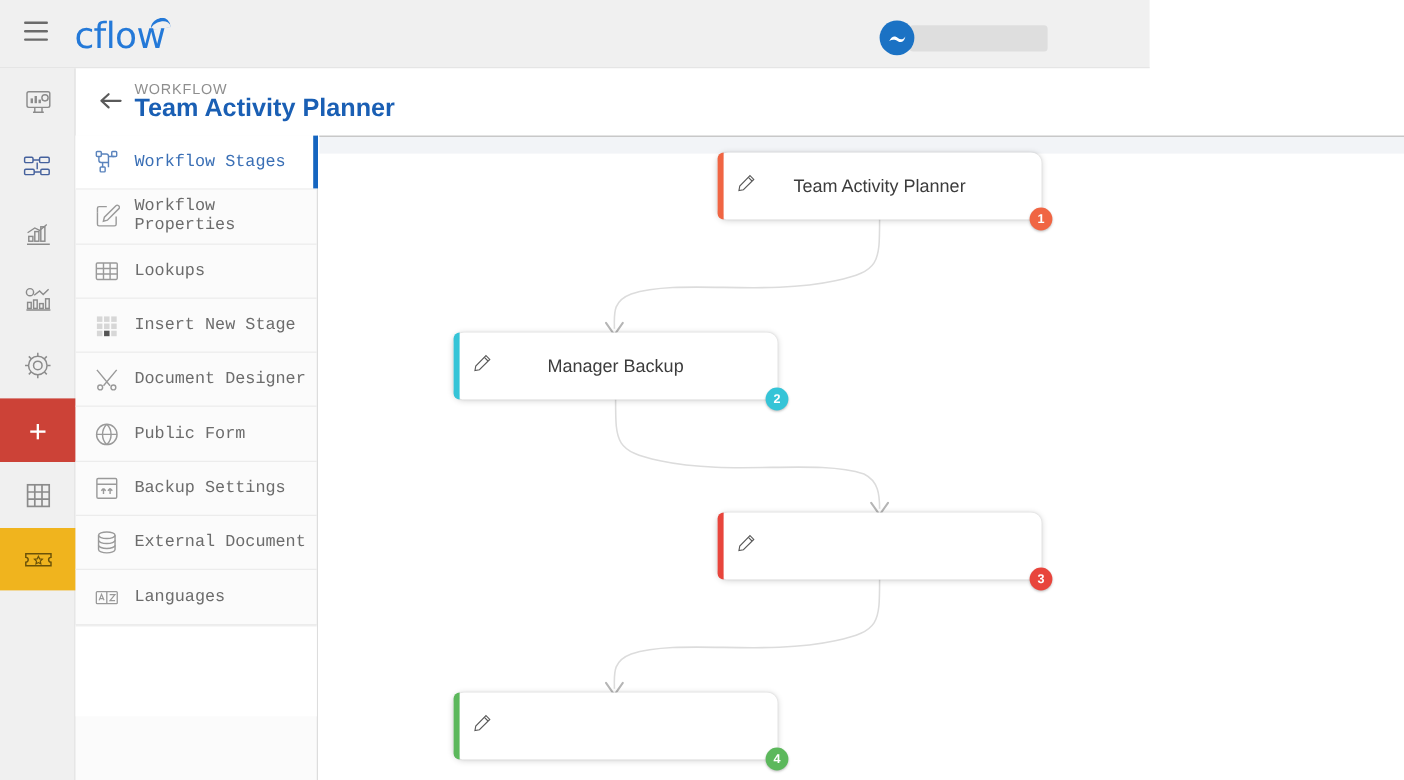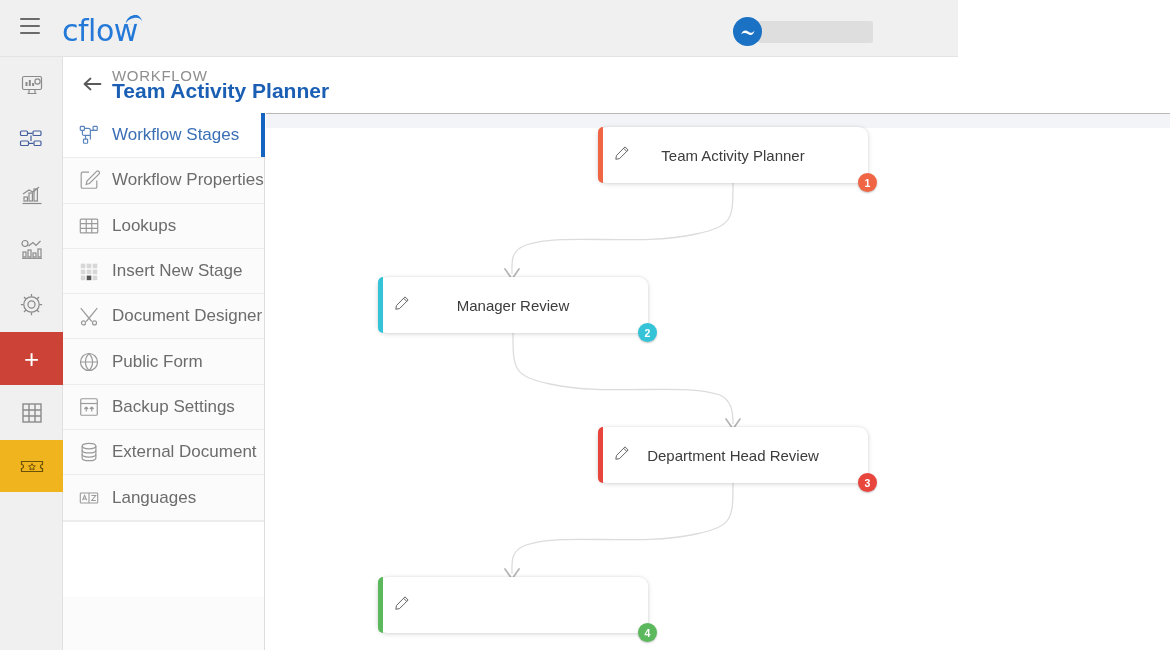--- a/index.html
+++ b/index.html
@@ -87,22 +87,22 @@
     padding-left: 15px;
     border-bottom: 1px solid #ececec;
     cursor: pointer;
   }
   .menu-item .mi-icon {
     width: 34px; flex: 0 0 34px;
     display: flex; align-items: center; justify-content: flex-start;
     color: #9a9a9a;
   }
   .menu-item .mi-label {
-    font-size: 17px; color: #6c6c6c;
-    font-family: Liberation Sans, sans-serif;
+    font-size: 14px; color: #6c6c6c;
+    font-family: Liberation Mono, monospace;
   }
   .menu-item.active {
     background: #ffffff;
   }
   .menu-item.active .mi-label { color: #3a6fb5; font-weight: 500; }
   .menu-item.active .mi-icon { color: #5b84bd; }
   .menu-item.active::after {
     content: ""; position: absolute; right: -1px; top: 0;
     width: 4px; height: 100%; background: #1565c0;
   }
@@ -180,21 +180,21 @@
     <div class="user-bar"></div>
   </div>
 </div>
 
 <div style="position:absolute;left:63px;top:57px;width:1107px;height:56px;background:#fff;">
   <div style="position:absolute;left:18px;top:17px;cursor:pointer;">
     <svg width="22" height="20" viewBox="0 0 22 20">
         <path d="M9.5 4.5 3.5 10l6 5.5M3.5 10H19.5" fill="none" stroke="#5a5a5a" stroke-width="1.8" stroke-linecap="round" stroke-linejoin="round"></path>
       </svg>
   </div>
-  <div style="position:absolute;left:49px;top:10px;font-size:15px;letter-spacing:0.7px;color:#8e8e8e;font-family:'Liberation Sans',sans-serif;">WORKFLOW</div>
+  <div style="position:absolute;left:49px;top:10px;font-size:12px;letter-spacing:0.7px;color:#8e8e8e;font-family:'Liberation Sans',sans-serif;">WORKFLOW</div>
   <div style="position:absolute;left:49px;top:22px;font-size:21px;font-weight:700;color:#1a5fb4;font-family:'Liberation Sans',sans-serif;">Team Activity Planner</div>
 </div>
 
 <div class="rail">
 
   <div class="rail-item sp">
     <span>
       <svg width="24" height="24" viewBox="0 0 24 24" fill="none" stroke="#8b8b8b" stroke-width="1.2">
         <rect x="2.5" y="3.5" width="19" height="13" rx="1.5"></rect>
         <path d="M9 17v3M15 17v3M7.5 20.5h9"></path>
@@ -415,32 +415,31 @@
     <span class="badge">1</span>
   </div>
 
   <div class="node" style="--accent:#35c4d7; left:112px; top:163px;">
     <span class="pencil">
       <svg width="16" height="16" viewBox="0 0 24 24" fill="none" stroke="#595959" stroke-width="1.4">
         <path d="M16.5 2.8 21.2 7.5 8.3 20.4l-5.6 1 1-5.6L16.5 2.8Z"></path>
         <path d="M14.5 5 19 9.5"></path>
       </svg>
     </span>
-    <span class="node-title">Manager Review</span>
+    <span class="node-title">Manager Backup</span>
     <span class="badge">2</span>
   </div>
 
   <div class="node" style="--accent:#e8453c; left:332px; top:313px;">
     <span class="pencil">
       <svg width="16" height="16" viewBox="0 0 24 24" fill="none" stroke="#595959" stroke-width="1.4">
         <path d="M16.5 2.8 21.2 7.5 8.3 20.4l-5.6 1 1-5.6L16.5 2.8Z"></path>
         <path d="M14.5 5 19 9.5"></path>
       </svg>
     </span>
-    <span class="node-title">Department Head Review</span>
     <span class="badge">3</span>
   </div>
 
   <div class="node" style="--accent:#5cb85c; left:112px; top:463px;">
     <span class="pencil">
       <svg width="16" height="16" viewBox="0 0 24 24" fill="none" stroke="#595959" stroke-width="1.4">
         <path d="M16.5 2.8 21.2 7.5 8.3 20.4l-5.6 1 1-5.6L16.5 2.8Z"></path>
         <path d="M14.5 5 19 9.5"></path>
       </svg>
     </span>

